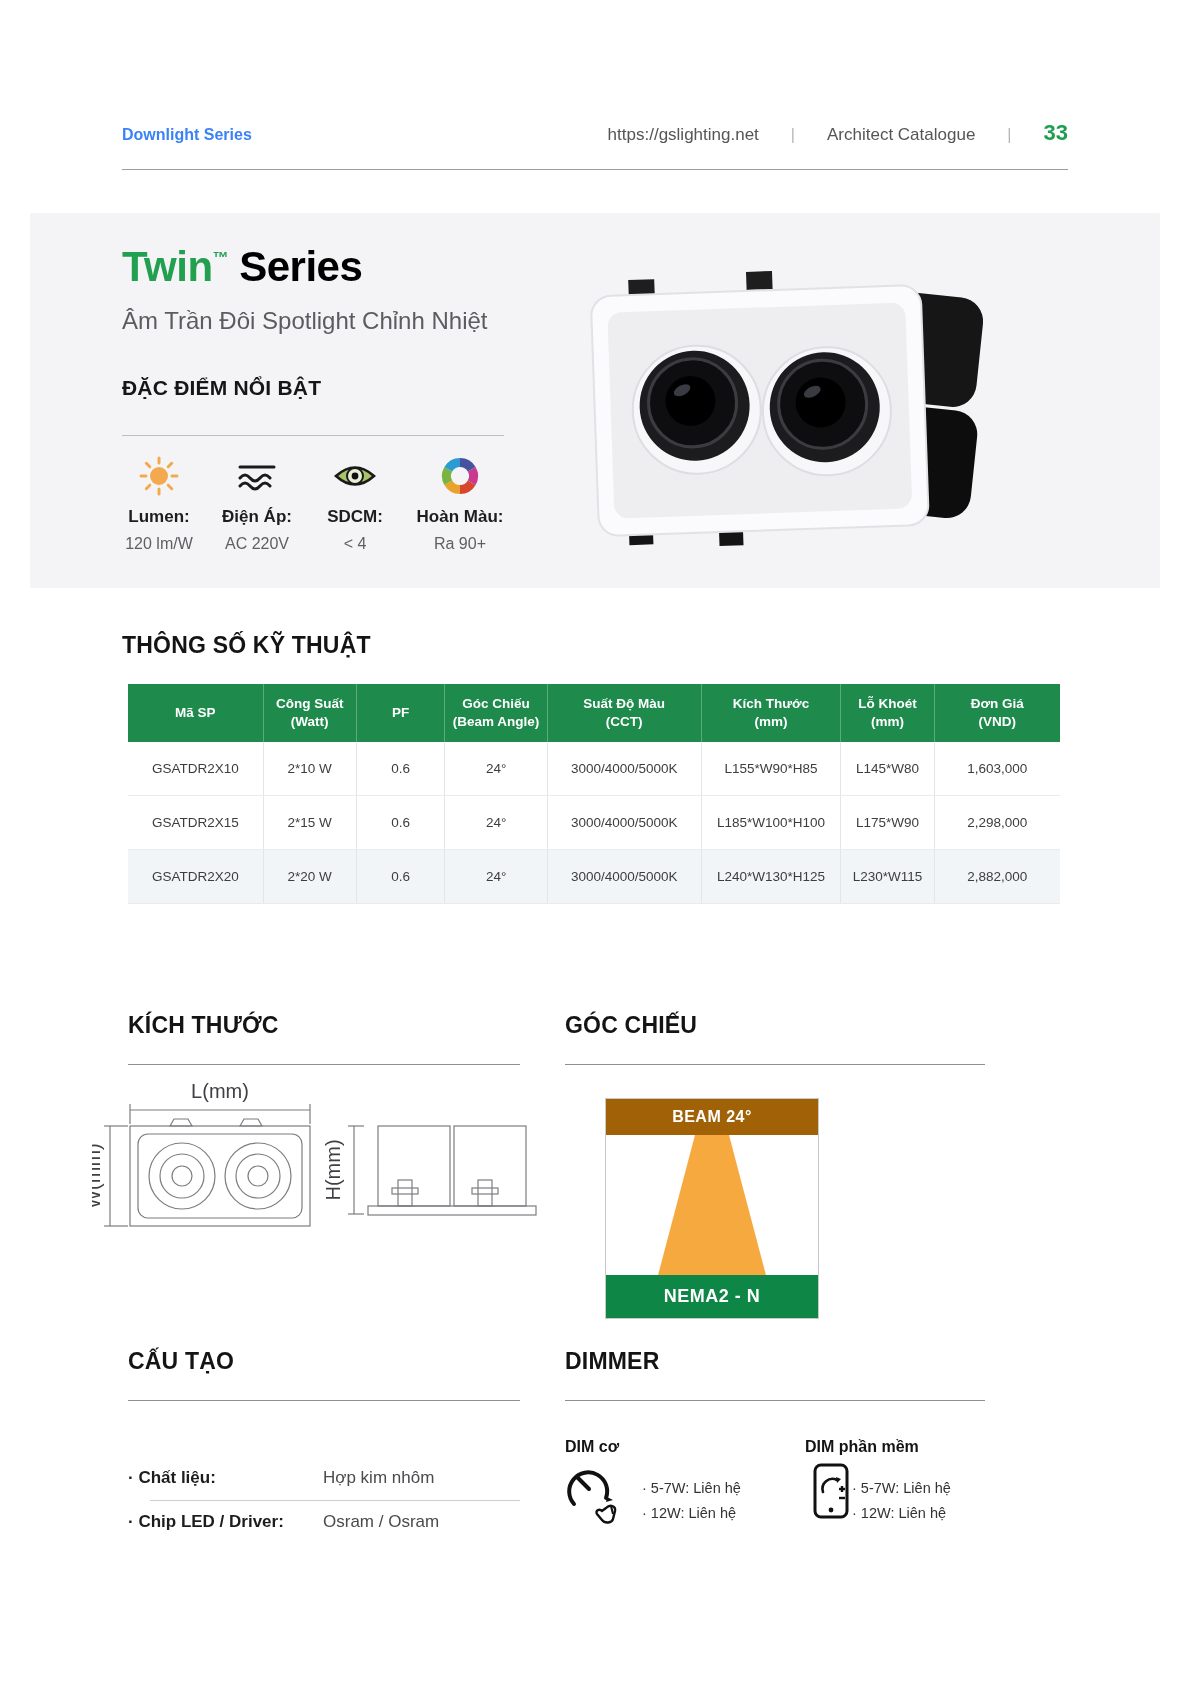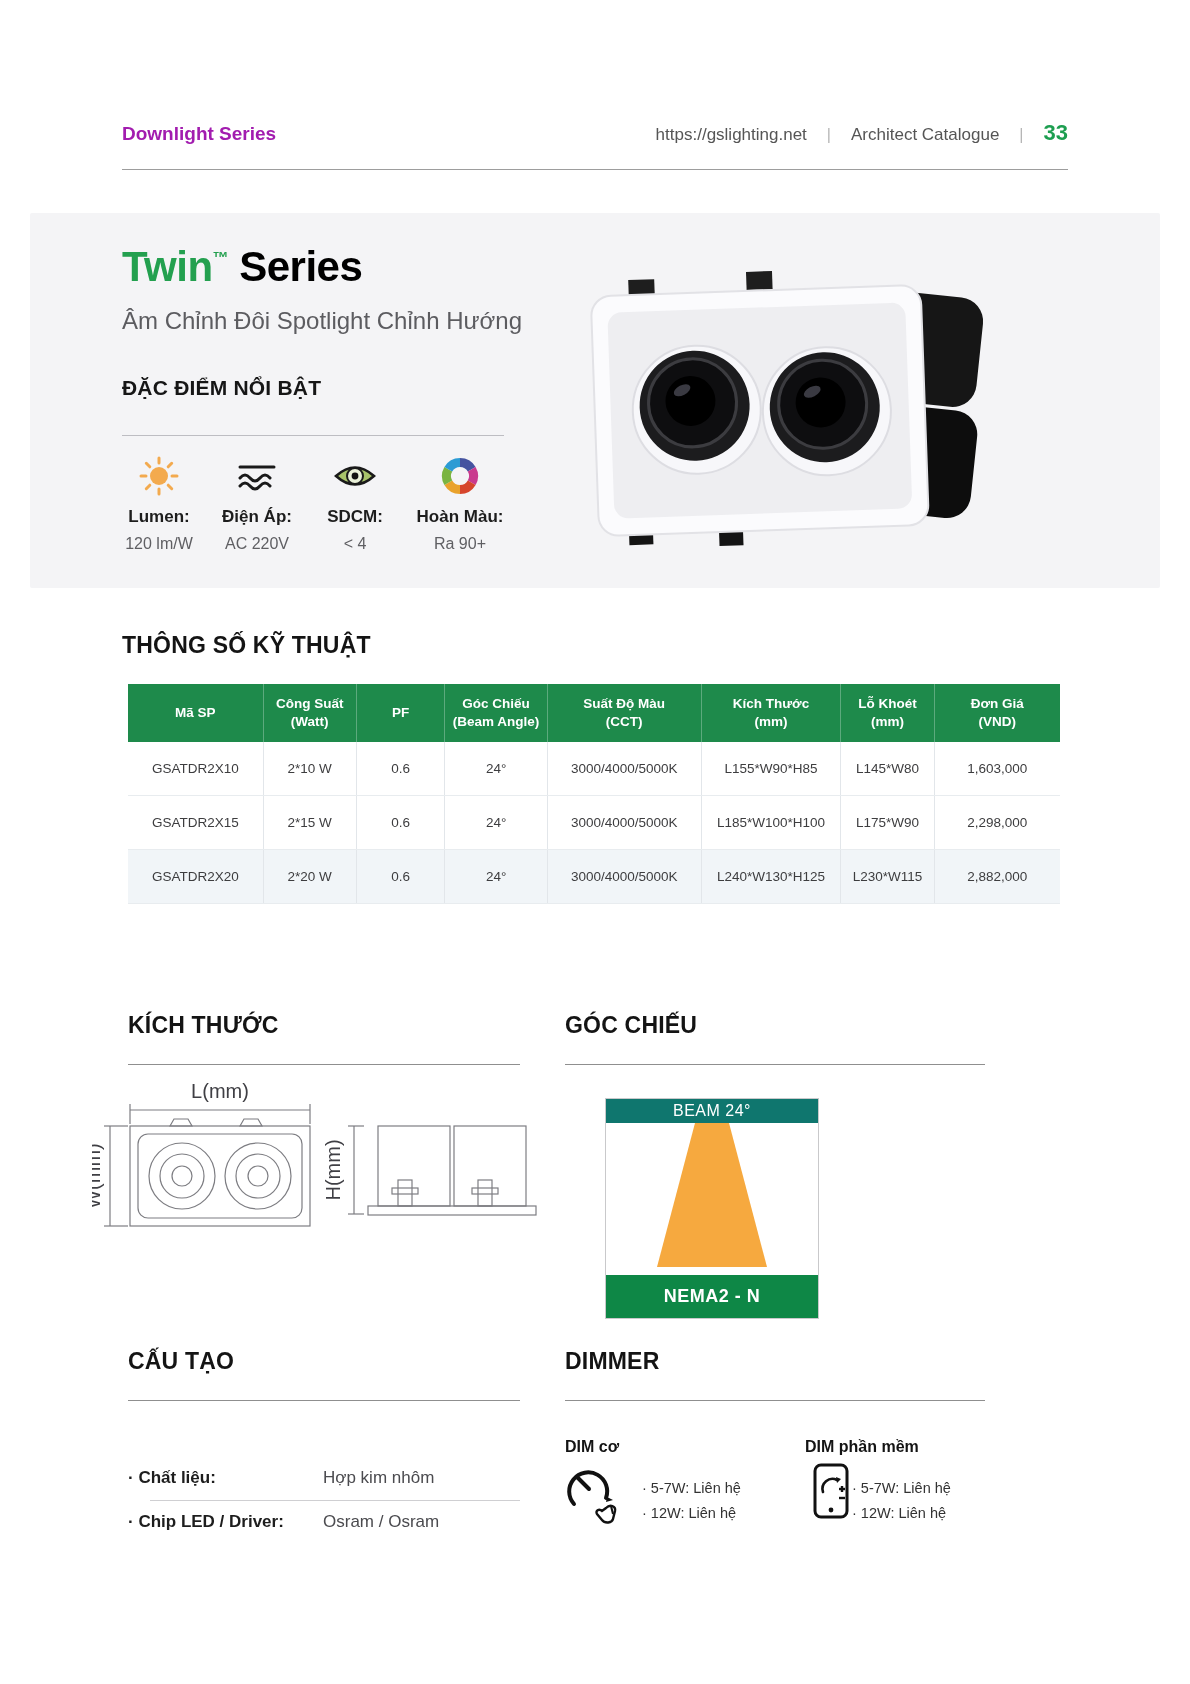--- a/index.html
+++ b/index.html
@@ -2,22 +2,22 @@
 <html><head>
 <meta charset="utf-8">
 <style>
   html,body{margin:0;padding:0;background:#fff;}
   .page{position:relative;width:1190px;height:1684px;background:#ffffff;
         font-family:"Liberation Sans","DejaVu Sans",sans-serif;color:#222;overflow:hidden;}
   .abs{position:absolute;}
 
   
   .hdr{left:122px;top:120px;width:946px;display:flex;justify-content:space-between;align-items:baseline;}
-  .hdr-title{font-size:19px;font-weight:bold;color:#a21caf;}
-  .hdr-right{display:flex;align-items:baseline;gap:20px;font-size:17px;color:#555;}
+  .hdr-title{font-size:16px;font-weight:bold;color:#3b82f6;}
+  .hdr-right{display:flex;align-items:baseline;gap:32px;font-size:17px;color:#555;}
   .hdr-sep{color:#b5b5b5;font-size:16px;}
   .hdr-page{font-size:22px;font-weight:bold;color:#1d9e50;}
   .hdr-rule{left:122px;top:169px;width:946px;height:1px;background:#9d9d9d;}
 
   
   .hero{left:30px;top:213px;width:1130px;height:375px;background:#f4f4f6;border-radius:2px;}
   .hero-title{left:92px;top:30px;font-size:42px;font-weight:bold;letter-spacing:-0.5px;}
   .hero-title .brand{color:#23a04f;}
   .hero-title .tm{color:#23a04f;font-size:16px;vertical-align:18px;font-weight:bold;}
   .hero-title .rest{color:#000000;}
@@ -45,21 +45,21 @@
   
   .sec-head{font-size:23px;font-weight:bold;color:#141414;letter-spacing:0.2px;}
   .kich-head{left:128px;top:1012px;}
   .goc-head{left:565px;top:1012px;}
   .kich-rule{left:128px;top:1064px;width:392px;height:1px;background:#8f8f8f;}
   .goc-rule{left:565px;top:1064px;width:420px;height:1px;background:#8f8f8f;}
 
   
   .beam-box{left:605px;top:1098px;width:214px;height:221px;border:1px solid #c9c9cb;background:#fff;
             display:flex;flex-direction:column;box-sizing:border-box;}
-  .beam-top{height:24px;background:#0f766e;color:#fff;font-weight:normal;font-size:16px;
+  .beam-top{height:36px;background:#a16207;color:#fff;font-weight:bold;font-size:16px;
             display:flex;align-items:center;justify-content:center;letter-spacing:0.5px;}
   .beam-body{flex:1;position:relative;overflow:hidden;}
   .beam-bottom{height:43px;background:#0e8746;color:#fff;font-weight:bold;font-size:18px;
                display:flex;align-items:center;justify-content:center;letter-spacing:0.5px;}
 
   
   .cau-head{left:128px;top:1348px;}
   .cau-rule{left:128px;top:1400px;width:392px;height:1px;background:#8f8f8f;}
   .cau-row{left:128px;width:392px;display:flex;}
   .cau-row1{top:1468px;}
@@ -93,21 +93,21 @@
       <span class="hdr-sep">|</span>
       <span class="hdr-page">33</span>
     </span>
   </div>
   <div class="abs hdr-rule"></div>
 
   <div class="abs hero">
     <div class="abs hero-title">
       <span class="brand">Twin</span><span class="tm">™</span><span class="rest"> Series</span>
     </div>
-    <div class="abs hero-sub">Âm Chỉnh Đôi Spotlight Chỉnh Hướng</div>
+    <div class="abs hero-sub">Âm Trần Đôi Spotlight Chỉnh Nhiệt</div>
     <div class="abs hero-feat-head">ĐẶC ĐIỂM NỔI BẬT</div>
     <div class="abs hero-rule"></div>
 
     <div class="abs features">
       <div class="feature">
         <div class="f-icon">
           <svg width="42" height="42" viewBox="0 0 42 42">
             <circle cx="21" cy="21" r="9" fill="#f3aa4e"></circle>
             <g stroke="#f3aa4e" stroke-width="3" stroke-linecap="round">
               <line x1="21" y1="3" x2="21" y2="8"></line>

